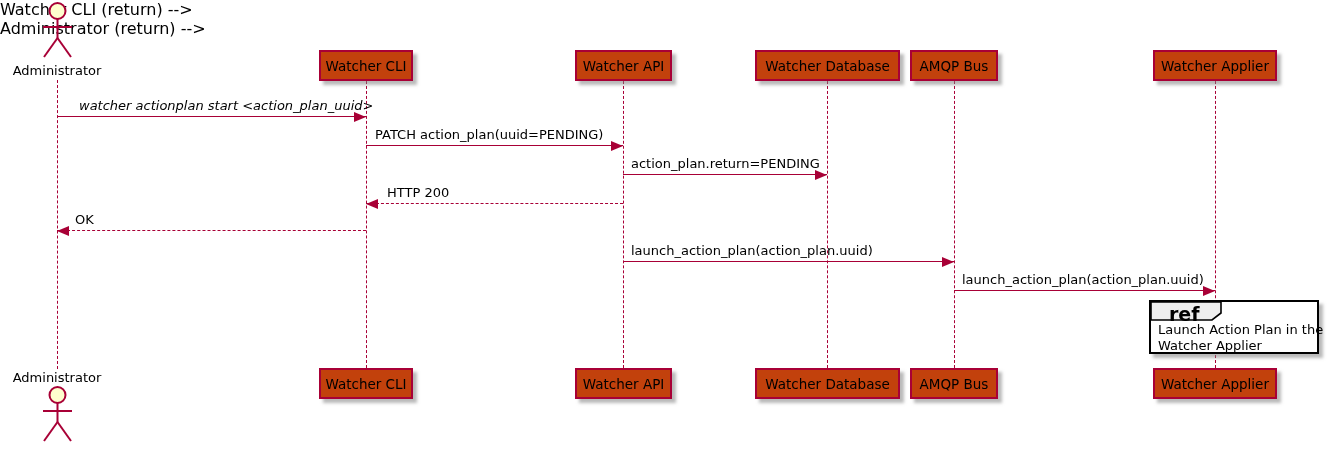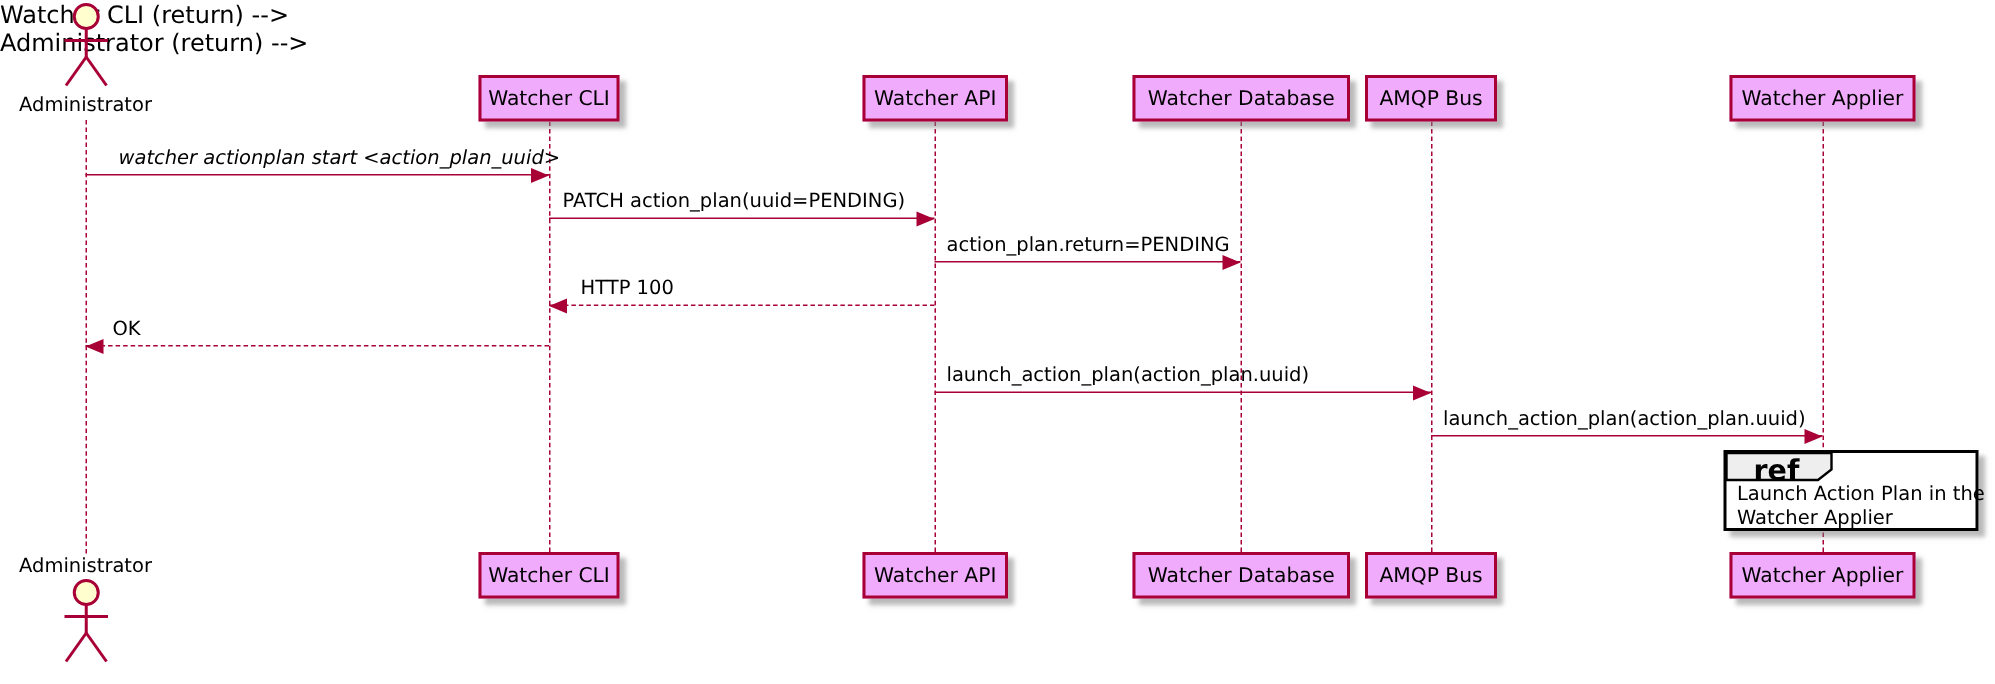--- a/index.html
+++ b/index.html
@@ -2,21 +2,21 @@
 <html><head>
 <meta charset="utf-8">
 <style>
   html,body{margin:0;padding:0;background:#ffffff;}
   #canvas{
     position:relative;width:1330px;height:456px;background:#ffffff;overflow:hidden;
     font-family:"DejaVu Sans","Liberation Sans",sans-serif;color:#000;
   }
   .pbox{
     position:absolute;height:31px;box-sizing:border-box;
-    background:#f0abfc;border:2px solid #A80036;
+    background:#c2410c;border:2px solid #A80036;
     box-shadow:4px 4px 3px rgba(130,130,130,0.55);
     display:flex;align-items:center;justify-content:center;
     font-size:13.5px;white-space:nowrap;z-index:4;
   }
   .pbox.top{top:50px;}
   .pbox.bottom{top:368px;}
   .lifeline{position:absolute;width:0;border-left:1px dashed #A80036;z-index:1;}
   .actor-label{position:absolute;font-size:13px;white-space:nowrap;transform:translateX(-50%);z-index:4;}
   .actor-figure{position:absolute;z-index:4;}
   .msg-label{position:absolute;font-size:13px;line-height:14px;white-space:nowrap;z-index:3;}
@@ -98,21 +98,21 @@
 
   
   <div>
     <div class="msg-label" style="left:631px;top:157px;">action_plan.return=PENDING</div>
     <div class="msg-line solid" style="left:623px;top:174px;width:204px;"></div>
     <div class="arrowhead right" style="left:815px;top:170px;"></div>
   </div>
 
    Watcher CLI (return) --&gt;
   <div>
-    <div class="msg-label" style="left:387px;top:186px;">HTTP 100</div>
+    <div class="msg-label" style="left:387px;top:186px;">HTTP 200</div>
     <div class="msg-line dashed" style="left:366px;top:203px;width:257px;"></div>
     <div class="arrowhead left" style="left:366px;top:199px;"></div>
   </div>
 
    Administrator (return) --&gt;
   <div>
     <div class="msg-label" style="left:75px;top:213px;">OK</div>
     <div class="msg-line dashed" style="left:57px;top:230px;width:309px;"></div>
     <div class="arrowhead left" style="left:57px;top:226px;"></div>
   </div>

